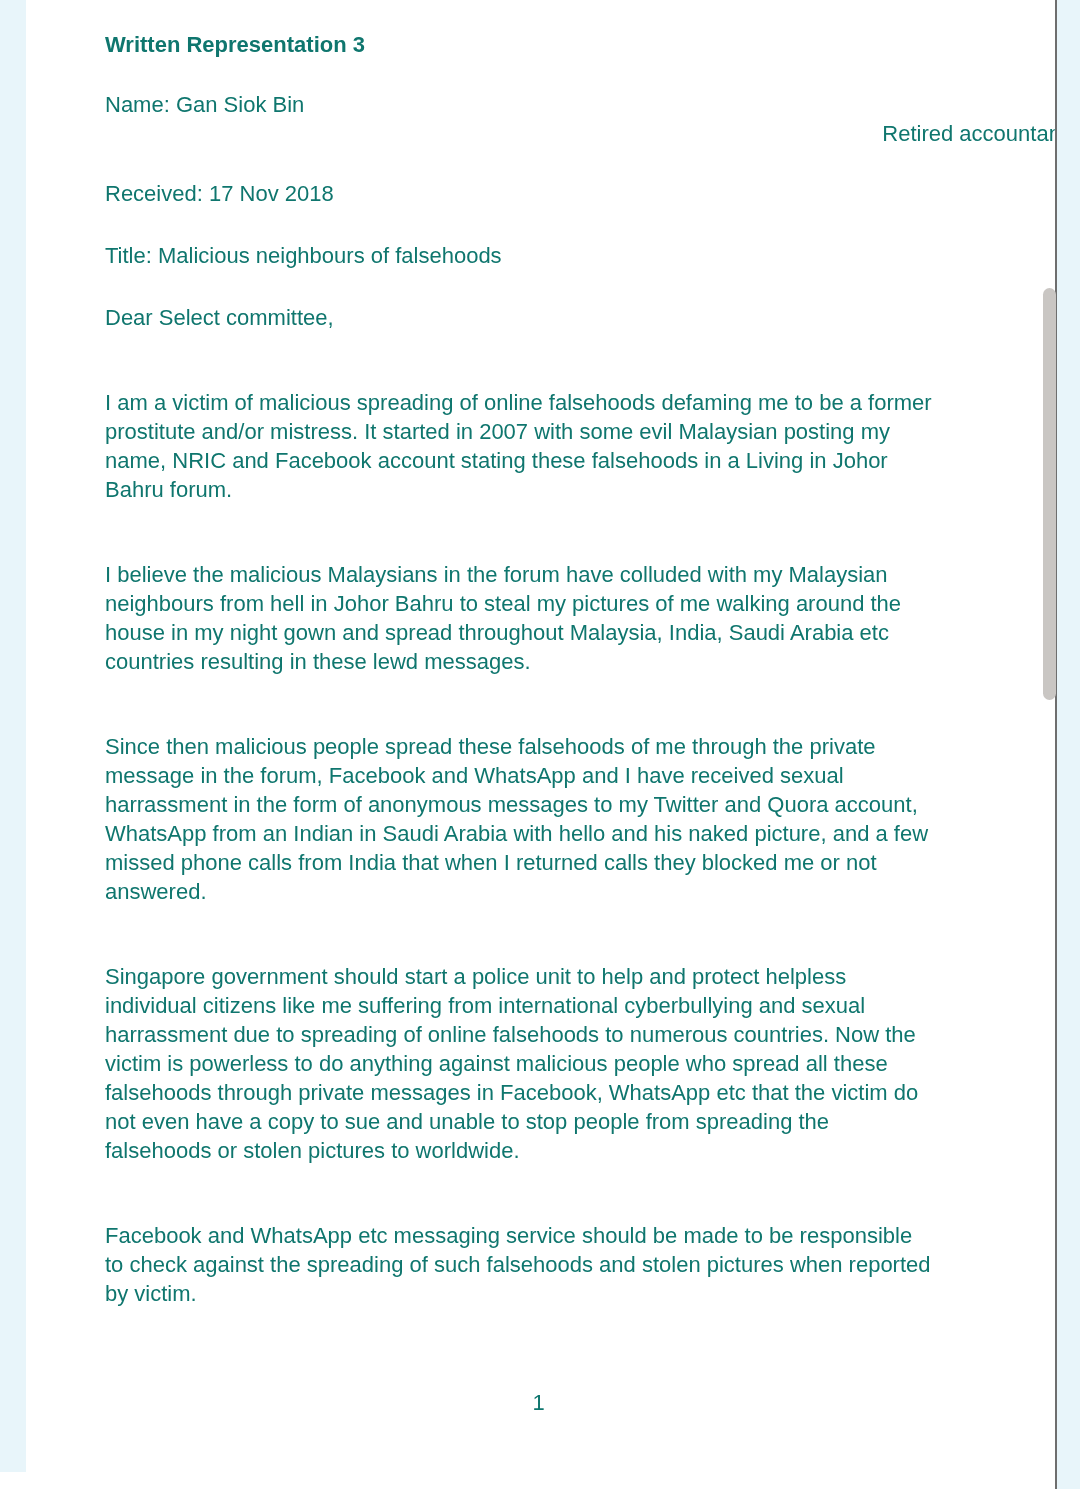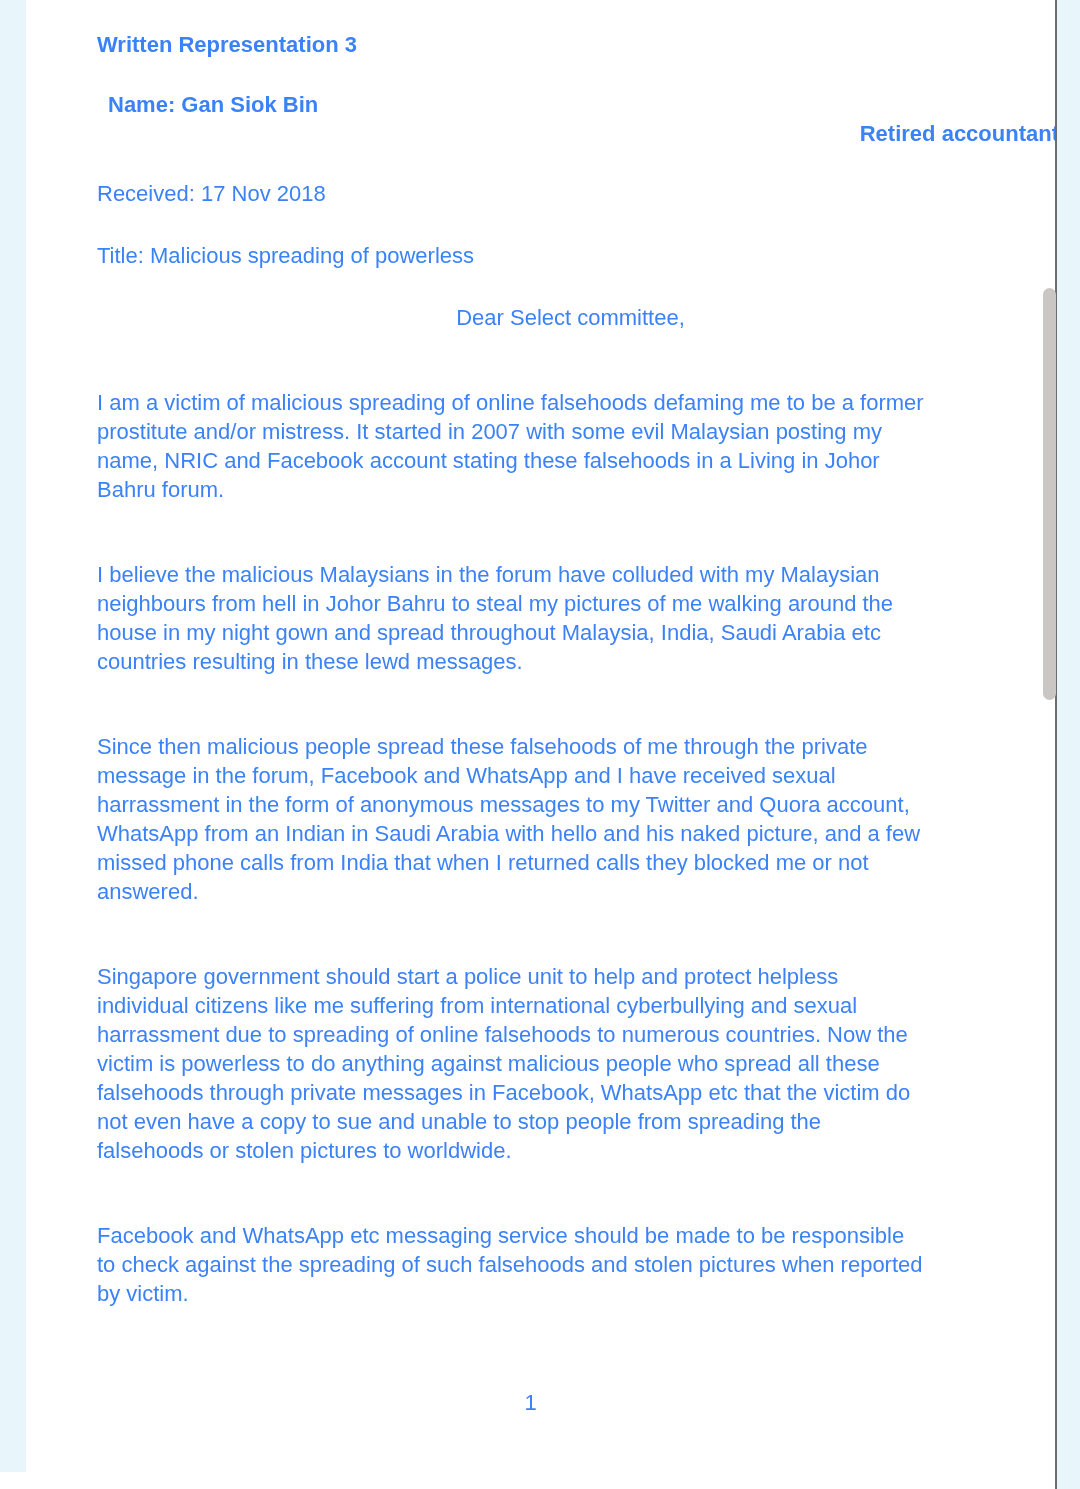--- a/index.html
+++ b/index.html
@@ -35,40 +35,40 @@
   }
   .scrollbar-thumb {
     position: absolute;
     left: 1043px; top: 288px;
     width: 13px; height: 412px;
     background: #c9c6c3;
     border-radius: 7px;
   }
   .page {
     position: absolute;
-    left: 30px; top: 0;
+    left: 38px; top: 0;
     width: 1029px; height: 100%;
     background: #ffffff;
     box-sizing: border-box;
     padding: 30px 0 4px 67px;
-    color: #3b82f6;
+    color: #0f766e;
     font-size: 22px;
     line-height: 29px;
   }
   .doc-title {
     font-weight: bold;
     font-size: 22px;
     margin: 0 0 31px 0;
     white-space: pre;
   }
-  .name-block { margin: 0 0 31px 11px; font-weight: bold; }
+  .name-block { margin: 0 0 31px 0; }
   .line { white-space: pre; }
   .indent { padding-left: 74px; text-align: right; }
   .meta { margin: 0 0 33px 0; white-space: pre; }
-  .salutation { margin: 0 15px 56px 0; white-space: pre; text-align: center; }
+  .salutation { margin: 0 15px 56px 0; white-space: pre; }
   .para {
     margin: 0 0 56px 0;
     white-space: pre;
   }
   .page-number {
     width: 867px;
     text-align: center;
     margin-top: 80px;
   }
 </style>
@@ -83,21 +83,21 @@
 
     <div class="doc-title">Written Representation 3</div>
 
     <div class="name-block">
       <div class="line">Name: Gan Siok Bin</div>
       <div class="line indent">Retired accountant</div>
     </div>
 
     <div class="meta">Received: 17 Nov 2018</div>
 
-    <div class="meta">Title: Malicious spreading of powerless</div>
+    <div class="meta">Title: Malicious neighbours of falsehoods</div>
 
     <div class="salutation">Dear Select committee,</div>
 
     <div class="para">I am a victim of malicious spreading of online falsehoods defaming me to be a former
 prostitute and/or mistress. It started in 2007 with some evil Malaysian posting my
 name, NRIC and Facebook account stating these falsehoods in a Living in Johor
 Bahru forum.</div>
 
     <div class="para">I believe the malicious Malaysians in the forum have colluded with my Malaysian
 neighbours from hell in Johor Bahru to steal my pictures of me walking around the

